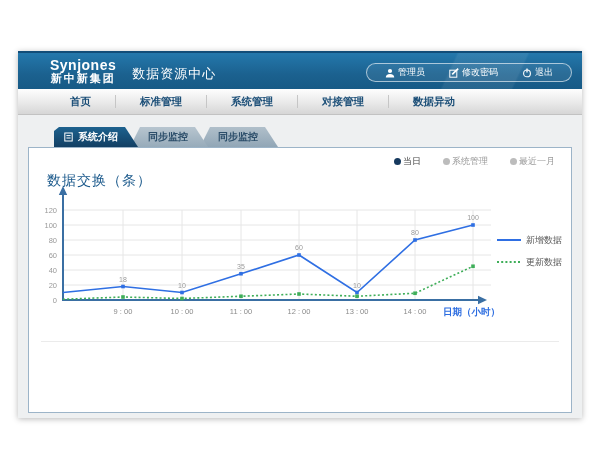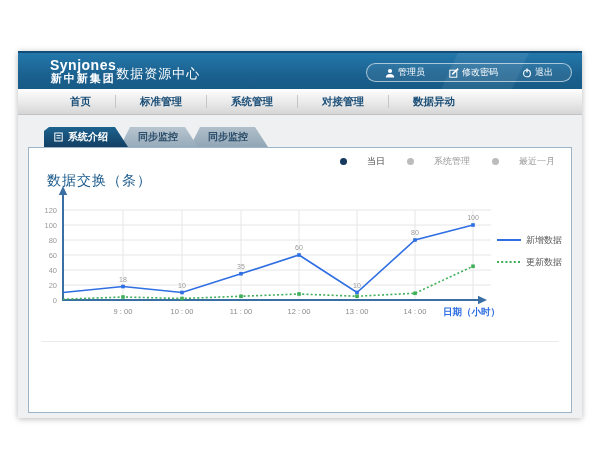--- a/index.html
+++ b/index.html
@@ -20,42 +20,42 @@
     display:flex;align-items:center;overflow:hidden;
   }
   .header::after{
     content:"";position:absolute;right:0;top:0;width:220px;height:100%;
     background:linear-gradient(115deg,rgba(255,255,255,0) 40%,rgba(255,255,255,.07) 41%,rgba(255,255,255,.07) 70%,rgba(255,255,255,0) 71%);
     pointer-events:none;
   }
   .logo{margin-left:32px;color:#fff;text-align:center;line-height:1.05;}
   .logo .l1{font-size:14px;font-weight:bold;letter-spacing:.5px;display:block;}
   .logo .l2{font-size:11px;font-weight:bold;letter-spacing:2px;display:block;}
-  .app-title{color:#fff;font-size:13px;margin-top:6px;letter-spacing:1px;}
+  .app-title{color:#fff;font-size:13px;margin-left:16px;margin-top:6px;letter-spacing:1px;}
   .user-pill{
     position:absolute;right:10px;top:10px;height:17px;
     border:1px solid rgba(255,255,255,.6);border-radius:10px;
     background:rgba(255,255,255,.07);
     display:flex;align-items:center;padding:0 10px;z-index:2;gap:8px;
   }
   .user-item{display:flex;align-items:center;color:#fff;font-size:9px;padding:0 8px;cursor:pointer;white-space:nowrap;}
   .user-item svg{margin-right:3px;display:block;}
   
   .nav{
     height:25px;background:linear-gradient(180deg,#fefefe 0%,#e9e9e9 55%,#d6d6d6 100%);
     border-bottom:1px solid #c2c2c2;display:flex;align-items:center;padding-left:28px;
   }
   .nav-item{
     color:#1b4e77;font-size:10.5px;font-weight:bold;padding:0 24px;cursor:pointer;white-space:nowrap;
     border-left:1px solid #c6c6c6;line-height:13px;
   }
   .nav-item:first-child{border-left:none;text-align:right;}
   
   .content{position:relative;height:304px;padding-top:12px;box-sizing:border-box;}
-  .tabs{display:flex;margin-left:26px;height:20px;position:relative;z-index:2;}
+  .tabs{display:flex;margin-left:36px;height:20px;position:relative;z-index:2;}
   .tab{
     height:20px;display:flex;align-items:center;font-size:10px;font-weight:bold;
     cursor:pointer;white-space:nowrap;box-sizing:border-box;
   }
   .tab.active{
     background:linear-gradient(180deg,#1d628f,#123f63);color:#fff;
     padding:0 20px 0 10px;
     clip-path:polygon(0 100%,0 4px,5px 0,calc(100% - 13px) 0,100% 100%);
     z-index:3;
   }
@@ -69,21 +69,21 @@
   .tab.inactive.t3{z-index:1;background:linear-gradient(180deg,#b0bfca,#91a6b6);}
   
   .panel{
     position:relative;margin:0 10px;height:266px;background:#fff;
     border:1px solid #9cb4c8;box-sizing:border-box;
   }
   .radios{position:absolute;top:7px;right:16px;display:flex;align-items:center;z-index:4;}
   .radio{display:flex;align-items:center;margin-left:22px;cursor:pointer;}
   .radio .dot{width:7px;height:7px;border-radius:50%;background:#bcbcbc;display:inline-block;}
   .radio.sel .dot{background:#16395e;}
-  .radio em{font-style:normal;font-size:9px;color:#999;margin-left:20px;}
+  .radio em{font-style:normal;font-size:9px;color:#999;margin-left:2px;}
   .radio.sel em{color:#444;}
   .ylabel{position:absolute;top:24px;left:18px;font-size:14px;font-weight:normal;color:#1c5a8c;letter-spacing:1px;z-index:4;}
   #chart-svg{position:absolute;top:0;left:0;z-index:3;font-family:"Liberation Sans","DejaVu Sans",sans-serif;}
   .divider{position:absolute;top:193px;left:12px;right:12px;border-top:1px solid #ebebeb;}
   .note{position:absolute;top:206px;left:30px;right:18px;font-size:8.5px;line-height:1.4;}
   .note-label{color:#d9302f;font-weight:bold;}
   .note-text{color:#6b6b6b;}
 </style>
 </head>
 <body>

